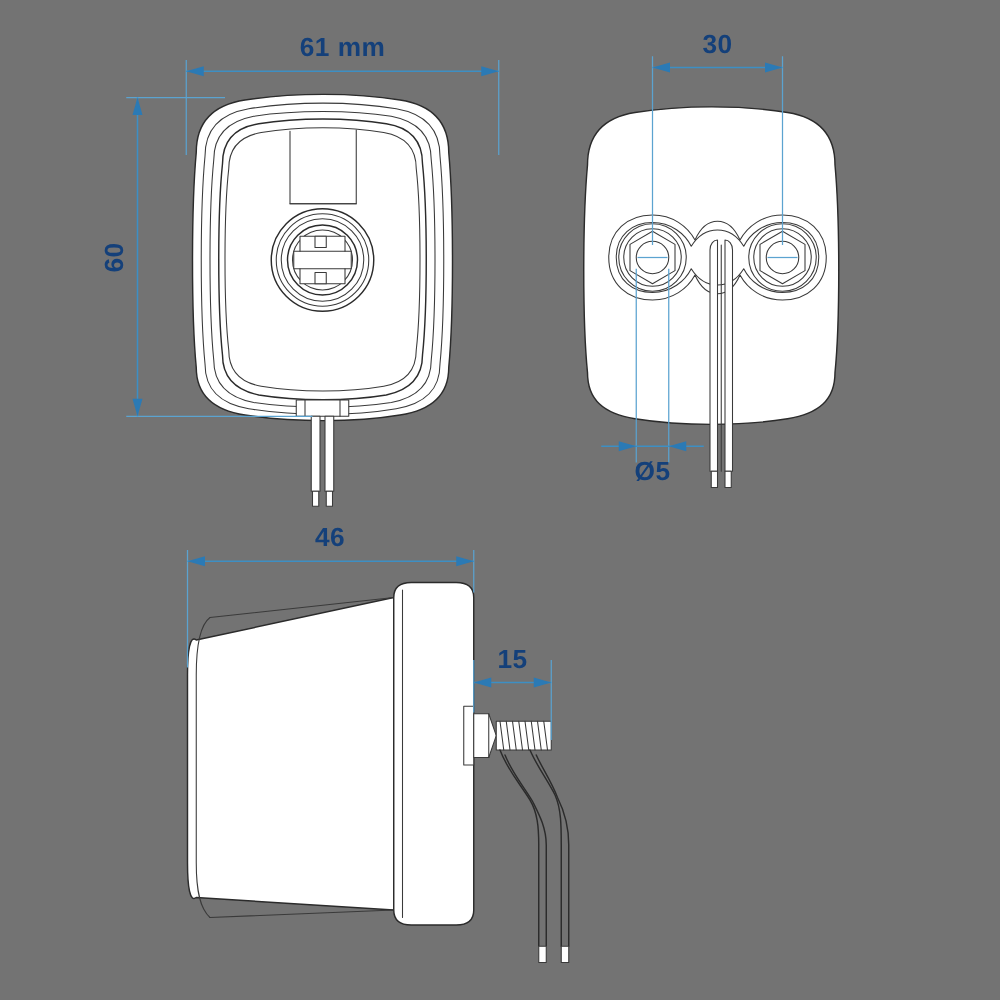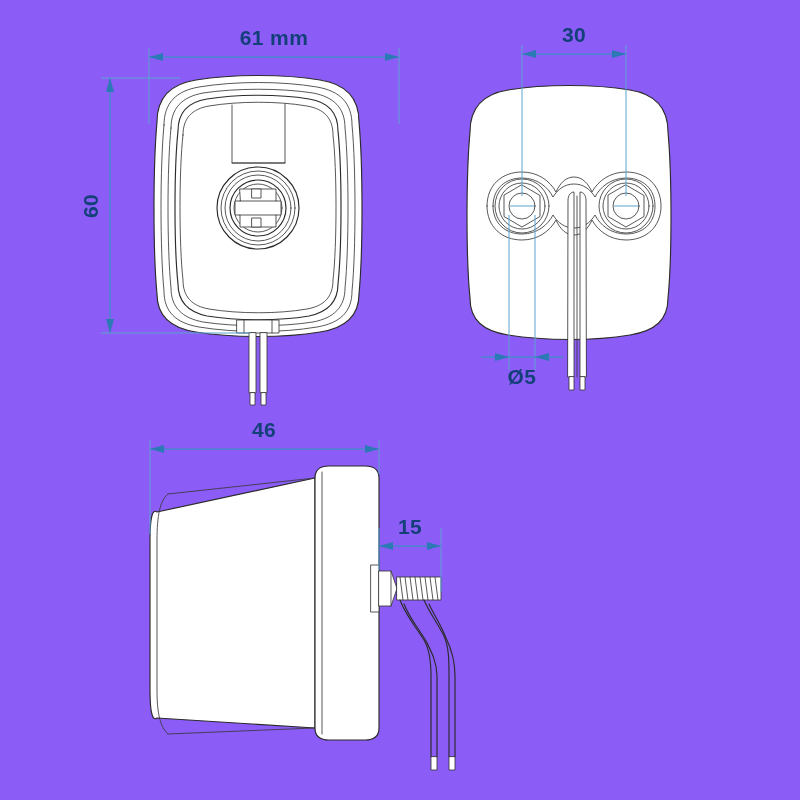--- a/index.html
+++ b/index.html
@@ -2,21 +2,21 @@
 <html><head>
 <meta charset="utf-8">
 <title>Technical Drawing</title>
 <style>
   html,body{margin:0;padding:0;background:#ffffff;}
   body{
     width:800px;height:800px;overflow:hidden;
     font-family:"Liberation Sans", sans-serif;
     -webkit-font-smoothing:antialiased;
   }
-  #stage{position:relative;width:800px;height:800px;background:#8b5cf6;}
+  #stage{position:relative;width:800px;height:800px;background:#737373;}
   svg#drawing{position:absolute;left:0;top:0;width:800px;height:800px;display:block;}
 
   .part-line{fill:none;stroke:#2b2b2b;stroke-width:1.15;stroke-linecap:round;stroke-linejoin:round;}
   .part-line-thin{fill:none;stroke:#3a3a3a;stroke-width:0.85;stroke-linecap:round;stroke-linejoin:round;}
   .part-fill{fill:#ffffff;stroke:#2b2b2b;stroke-width:1.15;stroke-linejoin:round;stroke-linecap:round;}
   .part-fill-thin{fill:#ffffff;stroke:#3a3a3a;stroke-width:0.85;stroke-linejoin:round;stroke-linecap:round;}
   .hatch{fill:none;stroke:#4a4a4a;stroke-width:0.72;}
   .dim-line{fill:none;stroke:#3d8fc4;stroke-width:1.25;stroke-linecap:butt;}
   .ext-line{fill:none;stroke:#5ba3d0;stroke-width:1.0;stroke-linecap:butt;}
   .center-line{fill:none;stroke:#5ba3d0;stroke-width:1.0;}

